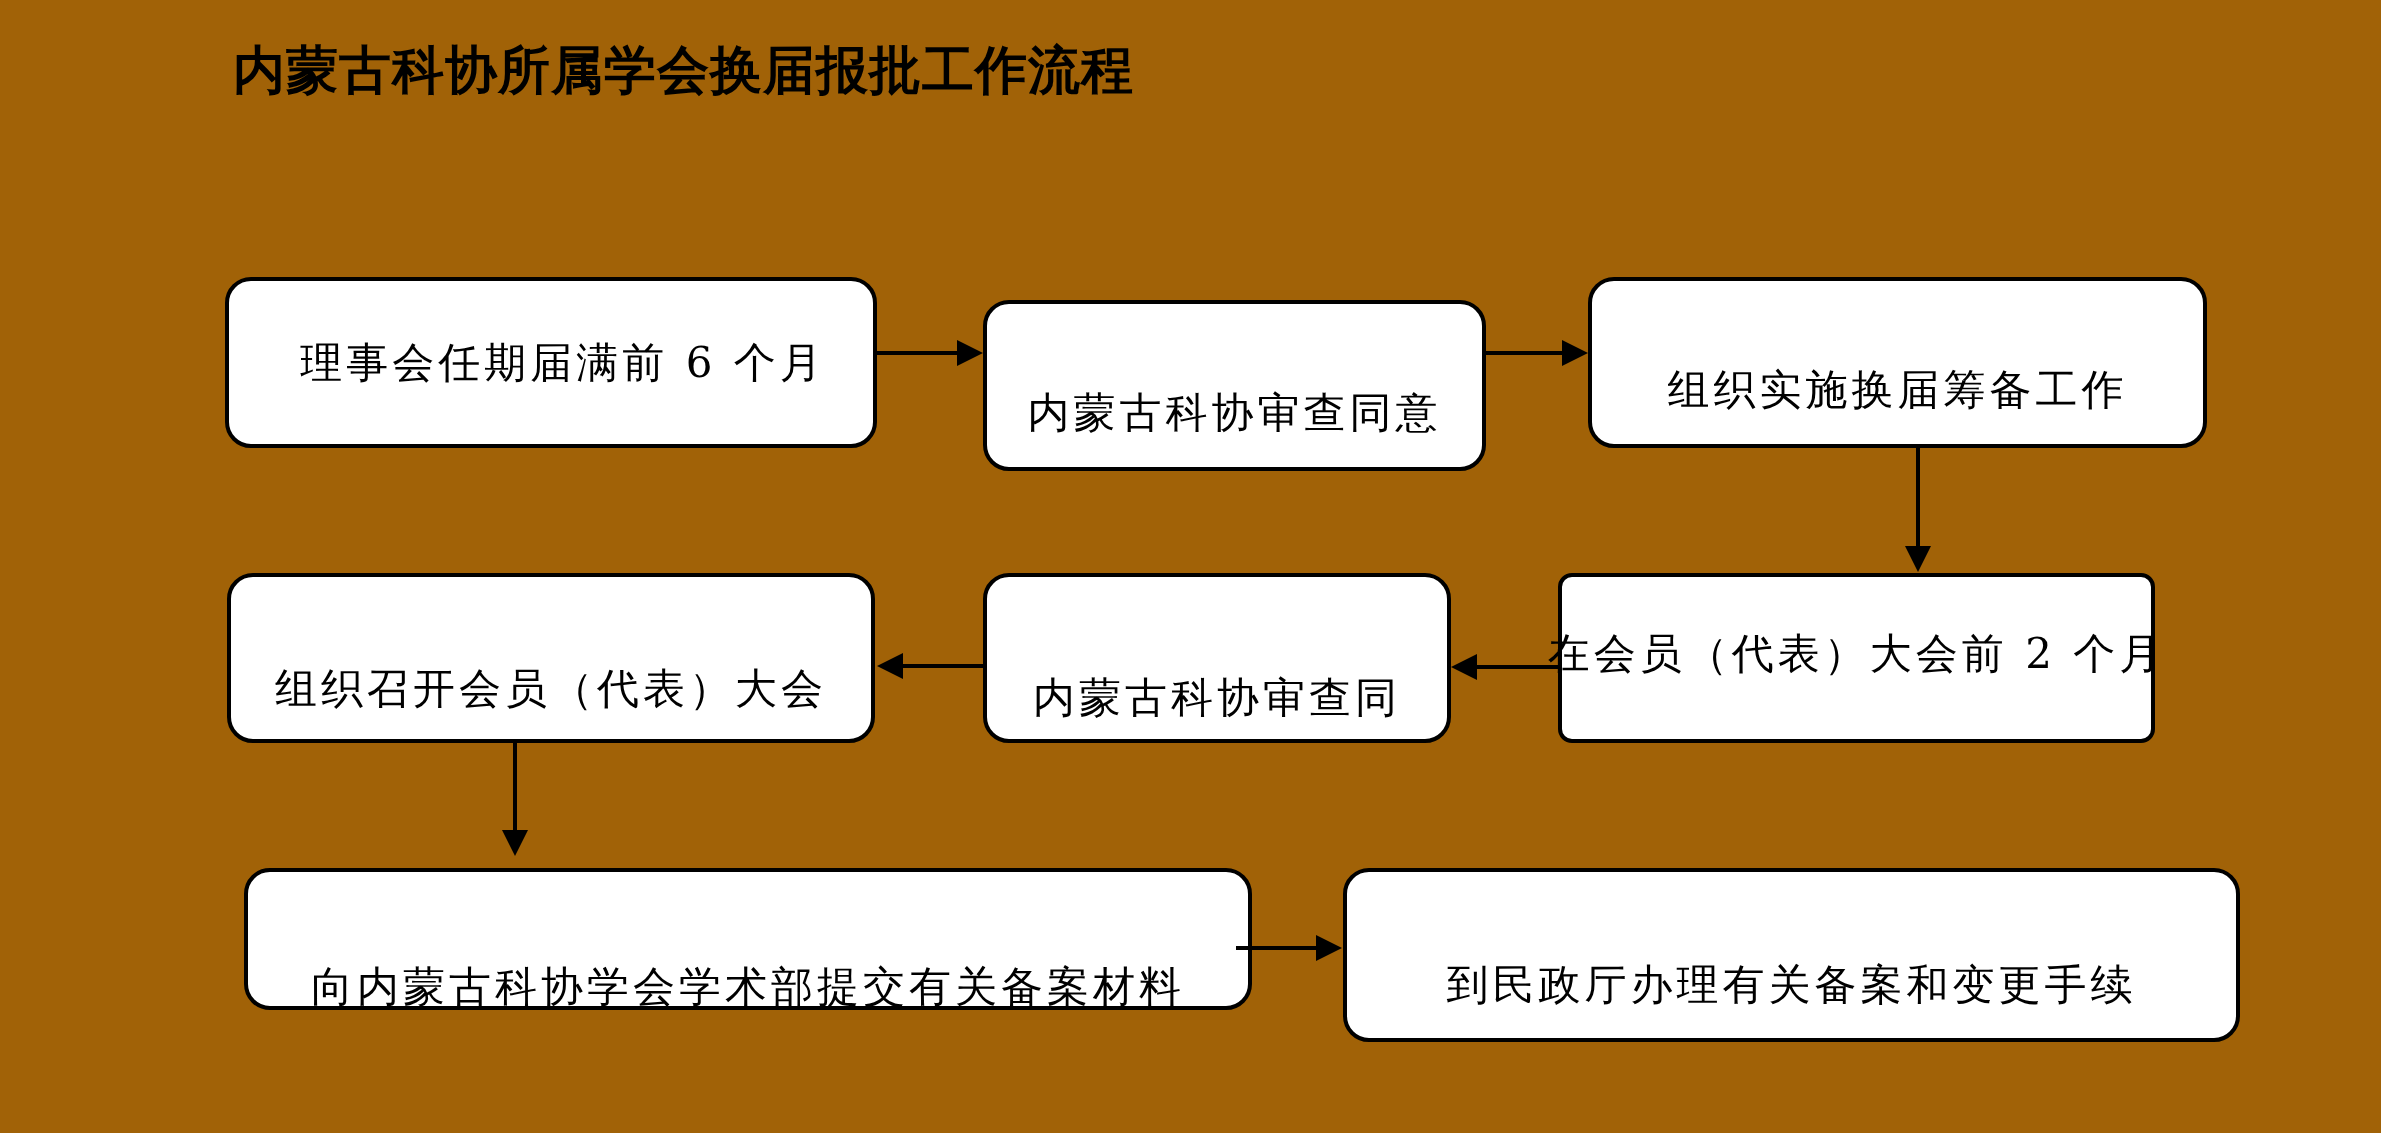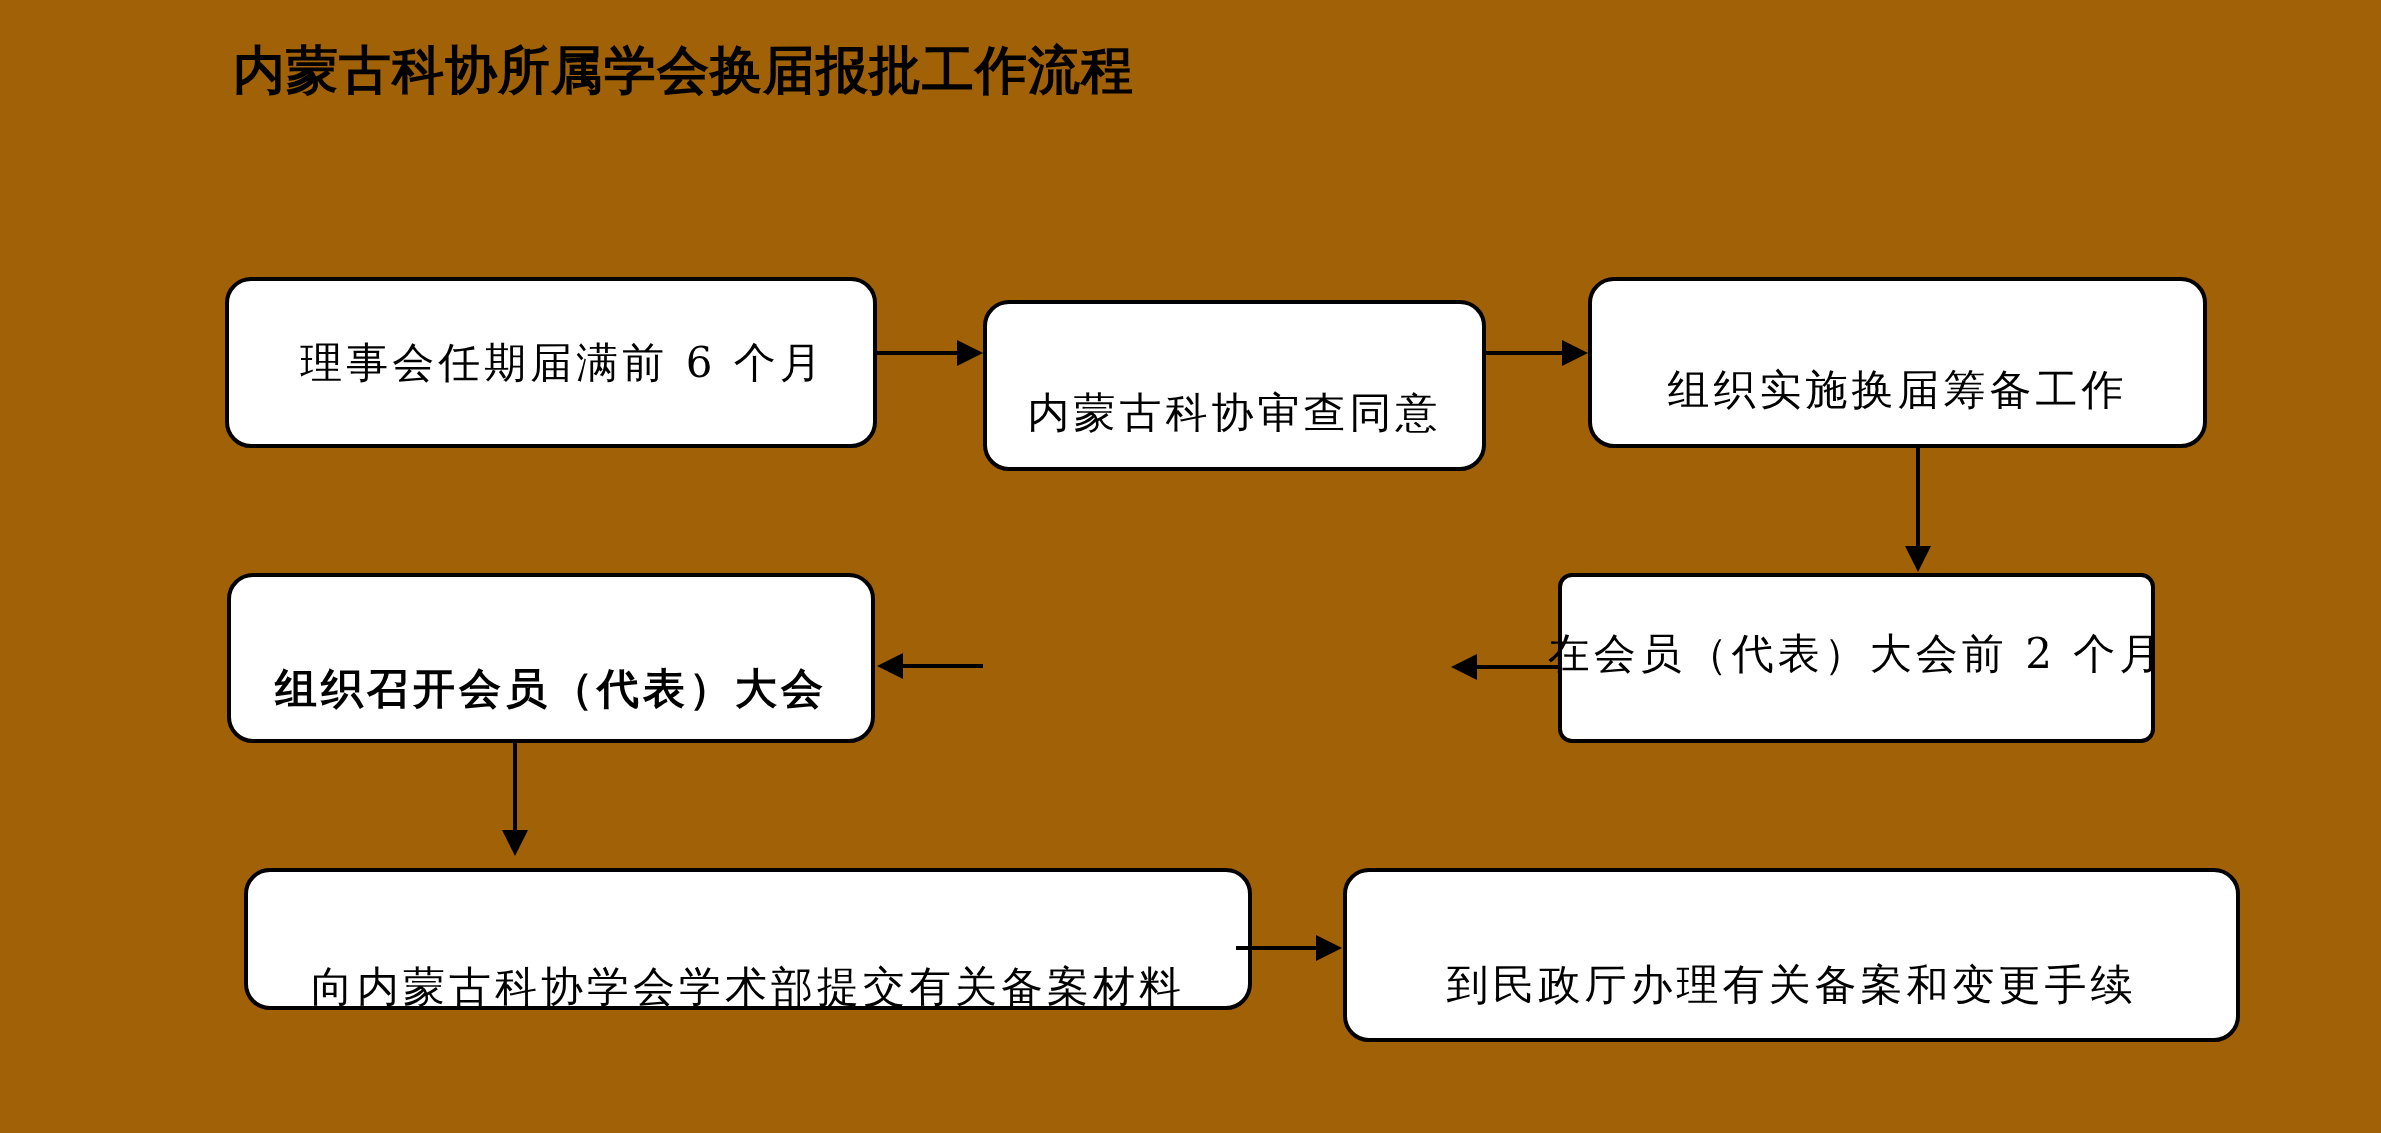--- a/index.html
+++ b/index.html
@@ -36,21 +36,21 @@
     justify-content: center;
     font-size: 42px;
     letter-spacing: 4px;
     white-space: nowrap;
   }
   .n1 { left: 225px;  top: 277px; width: 652px;  height: 171px; }
   .n2 { left: 983px;  top: 277px; width: 503px;  height: 171px; margin-top: 23px; }
   .n3 { left: 1588px; top: 277px; width: 619px;  height: 171px; }
   .n4 { left: 1558px; top: 573px; width: 597px;  height: 170px; border-radius: 14px; }
   .n5 { left: 983px;  top: 573px; width: 468px;  height: 170px; }
-  .n6 { left: 227px;  top: 573px; width: 648px;  height: 170px; font-weight: bold; }
+  .n6 { left: 227px;  top: 573px; width: 648px;  height: 170px; }
   .n7 { left: 244px;  top: 868px; width: 1008px; height: 142px; }
   .n8 { left: 1343px; top: 868px; width: 897px;  height: 174px; }
   .n1 .lbl { transform: translateY(0); margin-left: 24px; }
   .n2 .lbl { transform: translateY(27px); }
   .n3 .lbl { transform: translateY(27px); }
   .n4 .lbl { transform: translateY(-4px); }
   .n5 .lbl { transform: translateY(40px); }
   .n6 .lbl { transform: translateY(31px); }
   .n7 .lbl { transform: translateY(48px); }
   .n8 .lbl { transform: translateY(30px); }
@@ -115,20 +115,23 @@
   <div class="node n2">
     <span class="lbl">内蒙古科协审查同意</span>
   </div>
   <div class="node n3">
     <span class="lbl">组织实施换届筹备工作</span>
   </div>
 
   <div class="node n4">
     <span class="lbl">在会员（代表）大会前 2 个月</span>
   </div>
+  <div class="node n5">
+    <span class="lbl">内蒙古科协审查同</span>
+  </div>
   <div class="node n6">
     <span class="lbl">组织召开会员（代表）大会</span>
   </div>
 
   <div class="node n7">
     <span class="lbl">向内蒙古科协学会学术部提交有关备案材料</span>
   </div>
   <div class="node n8">
     <span class="lbl">到民政厅办理有关备案和变更手续</span>
   </div>

